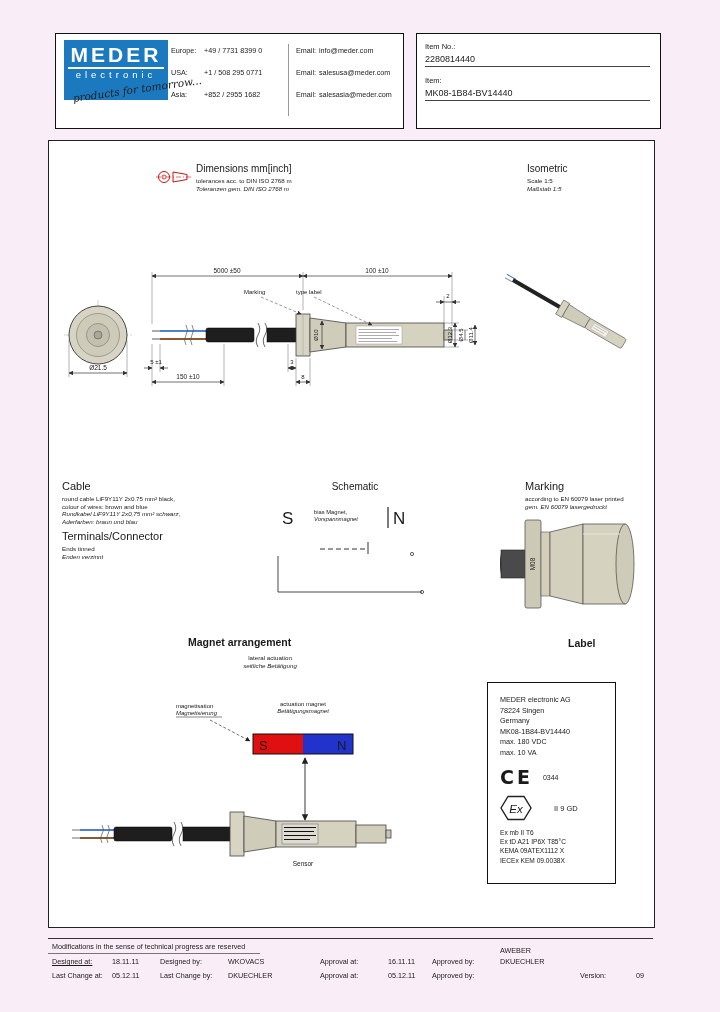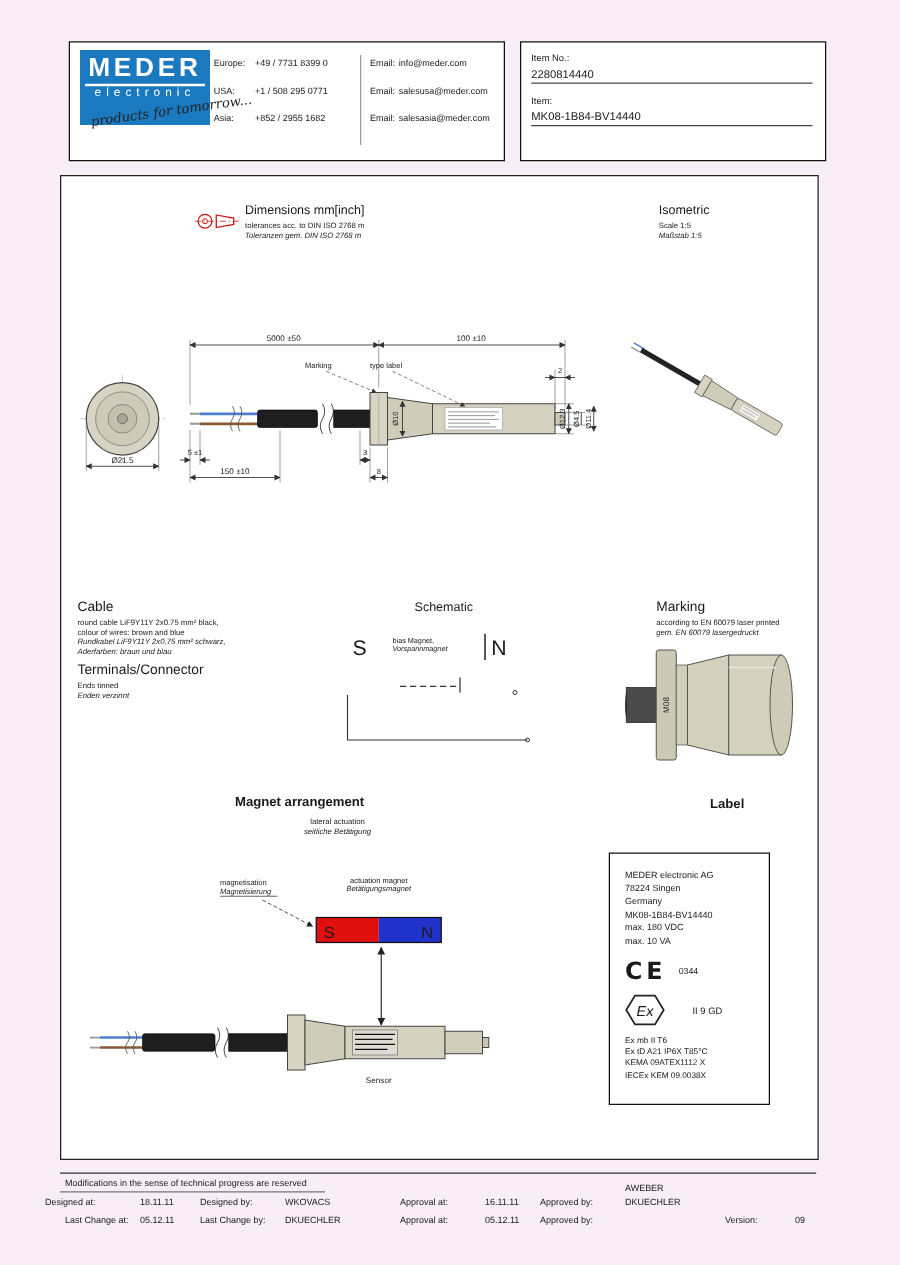--- a/index.html
+++ b/index.html
@@ -307,21 +307,21 @@
     <div class="cert-line" style="margin:6px 0 0 12px;">Ex mb II T6</div>
     <div class="cert-line" style="margin-left:12px;">Ex tD A21 IP6X T85°C</div>
     <div class="cert-line" style="margin-left:12px;">KEMA 09ATEX1112 X</div>
     <div class="cert-line" style="margin-left:12px;">IECEx KEM 09.0038X</div>
   </div>
 
   <div class="hr" style="left:48px;top:938px;width:605px;"></div>
   <div class="abs t7" style="left:52px;top:942px;">Modifications in the sense of technical progress are reserved</div>
   <div class="hr" style="left:48px;top:953px;width:212px;border-top-color:#777;"></div>
 
-  <div class="abs t7" style="left:36px;top:957px;">Designed at:</div>
+  <div class="abs t7" style="left:52px;top:957px;text-decoration:underline;">Designed at:</div>
   <div class="abs t7" style="left:112px;top:957px;">18.11.11</div>
   <div class="abs t7" style="left:160px;top:957px;">Designed by:</div>
   <div class="abs t7" style="left:228px;top:957px;">WKOVACS</div>
   <div class="abs t7" style="left:320px;top:957px;">Approval at:</div>
   <div class="abs t7" style="left:388px;top:957px;">16.11.11</div>
   <div class="abs t7" style="left:432px;top:957px;">Approved by:</div>
   <div class="abs t7" style="left:500px;top:957px;">DKUECHLER</div>
 
   <div class="abs t7" style="left:52px;top:971px;">Last Change at:</div>
   <div class="abs t7" style="left:112px;top:971px;">05.12.11</div>

